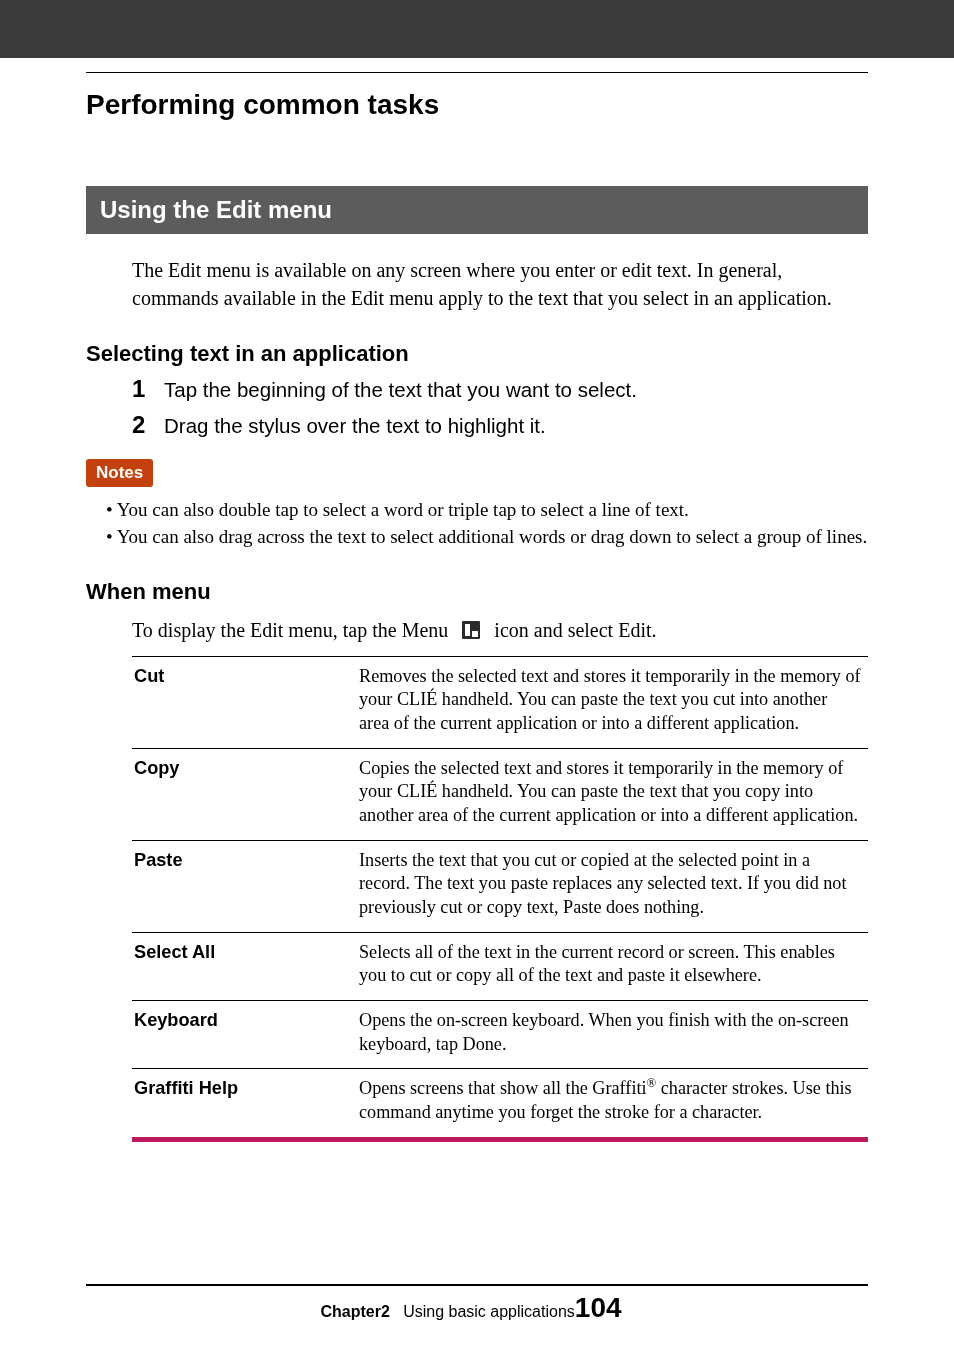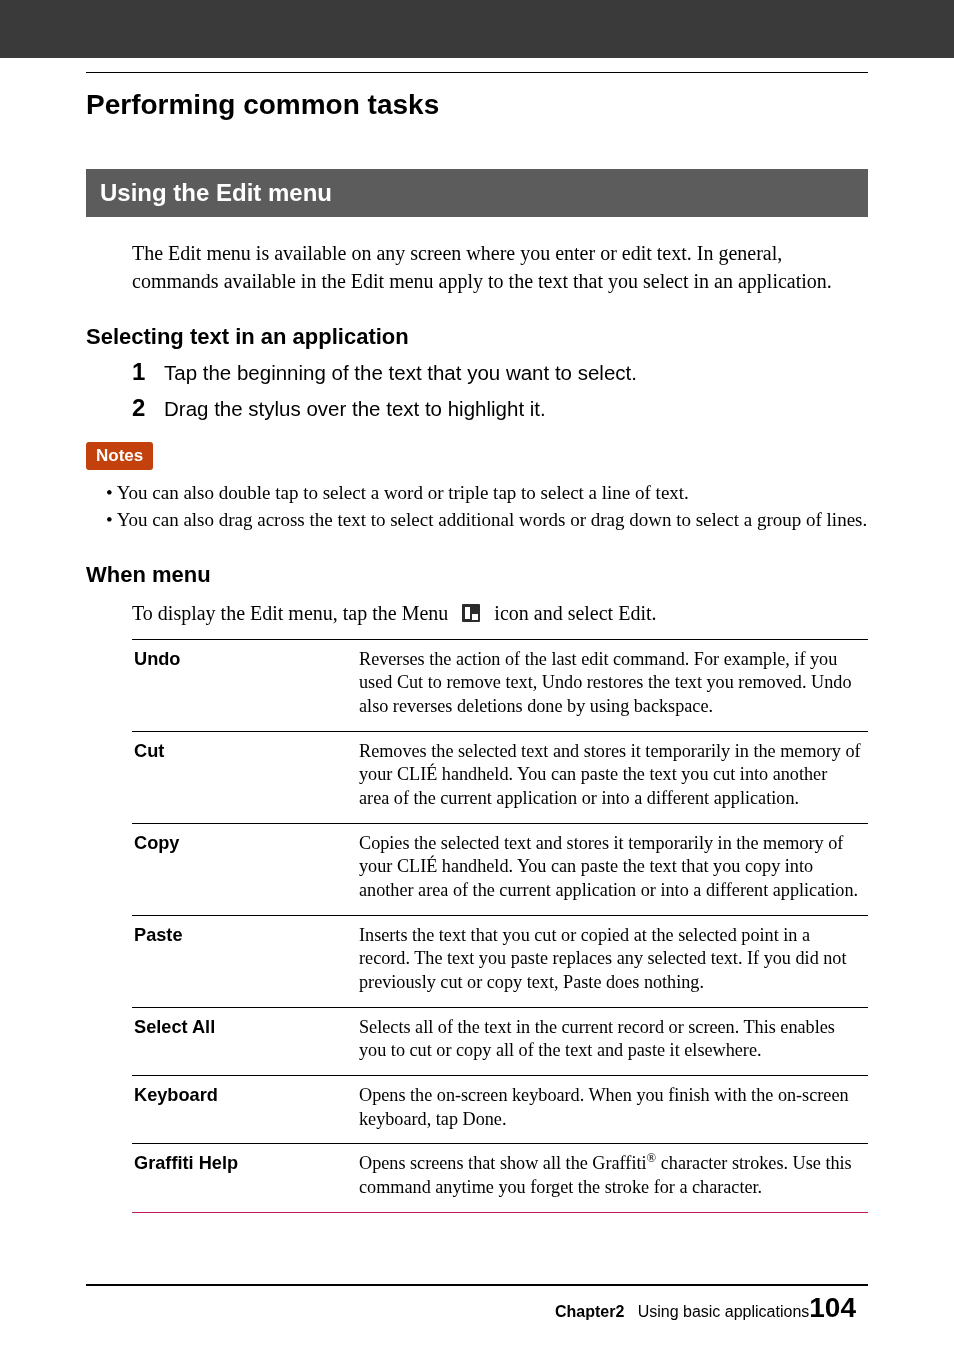--- a/index.html
+++ b/index.html
@@ -29,21 +29,21 @@
     margin-top: 16px;
     margin-bottom: 10px;
   }
   .h2-band {
     background: #5c5c5c;
     color: #fff;
     font-family: Arial, Helvetica, sans-serif;
     font-weight: 700;
     font-size: 24px;
     padding: 10px 14px;
-    margin-top: 48px;
+    margin-top: 65px;
   }
   .intro {
     font-size: 20px;
     line-height: 1.42;
     margin: 22px 0 0 46px;
   }
   .h3 {
     font-family: Arial, Helvetica, sans-serif;
     font-weight: 700;
     font-size: 22px;
@@ -132,21 +132,21 @@
     margin-left: 46px;
     width: calc(100% - 46px);
     border-collapse: collapse;
     font-size: 18.2px;
     line-height: 1.3;
   }
   .edit-table tr {
     border-top: 1px solid #000;
   }
   .edit-table tr:last-child {
-    border-bottom: 1px solid #be185d;
+    border-bottom: 5px solid #be185d;
   }
   .edit-table td {
     padding: 8px 6px 12px 2px;
     vertical-align: top;
   }
   .edit-table td.term {
     font-family: Arial, Helvetica, sans-serif;
     font-weight: 700;
     width: 225px;
   }
@@ -161,21 +161,21 @@
     right: 86px;
     bottom: 66px;
     border-top: 2px solid #000;
   }
   .footer {
     position: absolute;
     left: 86px;
     right: 98px;
     bottom: 28px;
     display: flex;
-    justify-content: flex-end;
+    justify-content: center;
     align-items: baseline;
   }
   .footer-left {
     font-family: Arial, Helvetica, sans-serif;
     font-size: 16px;
   }
   .footer-left .chap {
     font-weight: 900;
   }
   .footer-right {
@@ -218,24 +218,20 @@
   <h3 class="h3">When menu</h3>
 
   <p class="display-line">
     <span>To display the Edit menu, tap the Menu</span>
     <span class="menu-icon"></span>
     <span>icon and select Edit.</span>
   </p>
 
   <table class="edit-table">
     <tbody>
-        <tr>
-      <td class="term">Undo</td>
-      <td>Reverses the action of the last edit command. For example, if you used Cut to remove text, Undo restores the text you removed. Undo also reverses deletions done by using backspace.</td>
-    </tr>
     <tr>
       <td class="term">Cut</td>
       <td>Removes the selected text and stores it temporarily in the memory of your CLIÉ handheld. You can paste the text you cut into another area of the current application or into a different application.</td>
     </tr>
     <tr>
       <td class="term">Copy</td>
       <td>Copies the selected text and stores it temporarily in the memory of your CLIÉ handheld. You can paste the text that you copy into another area of the current application or into a different application.</td>
     </tr>
     <tr>
       <td class="term">Paste</td>

